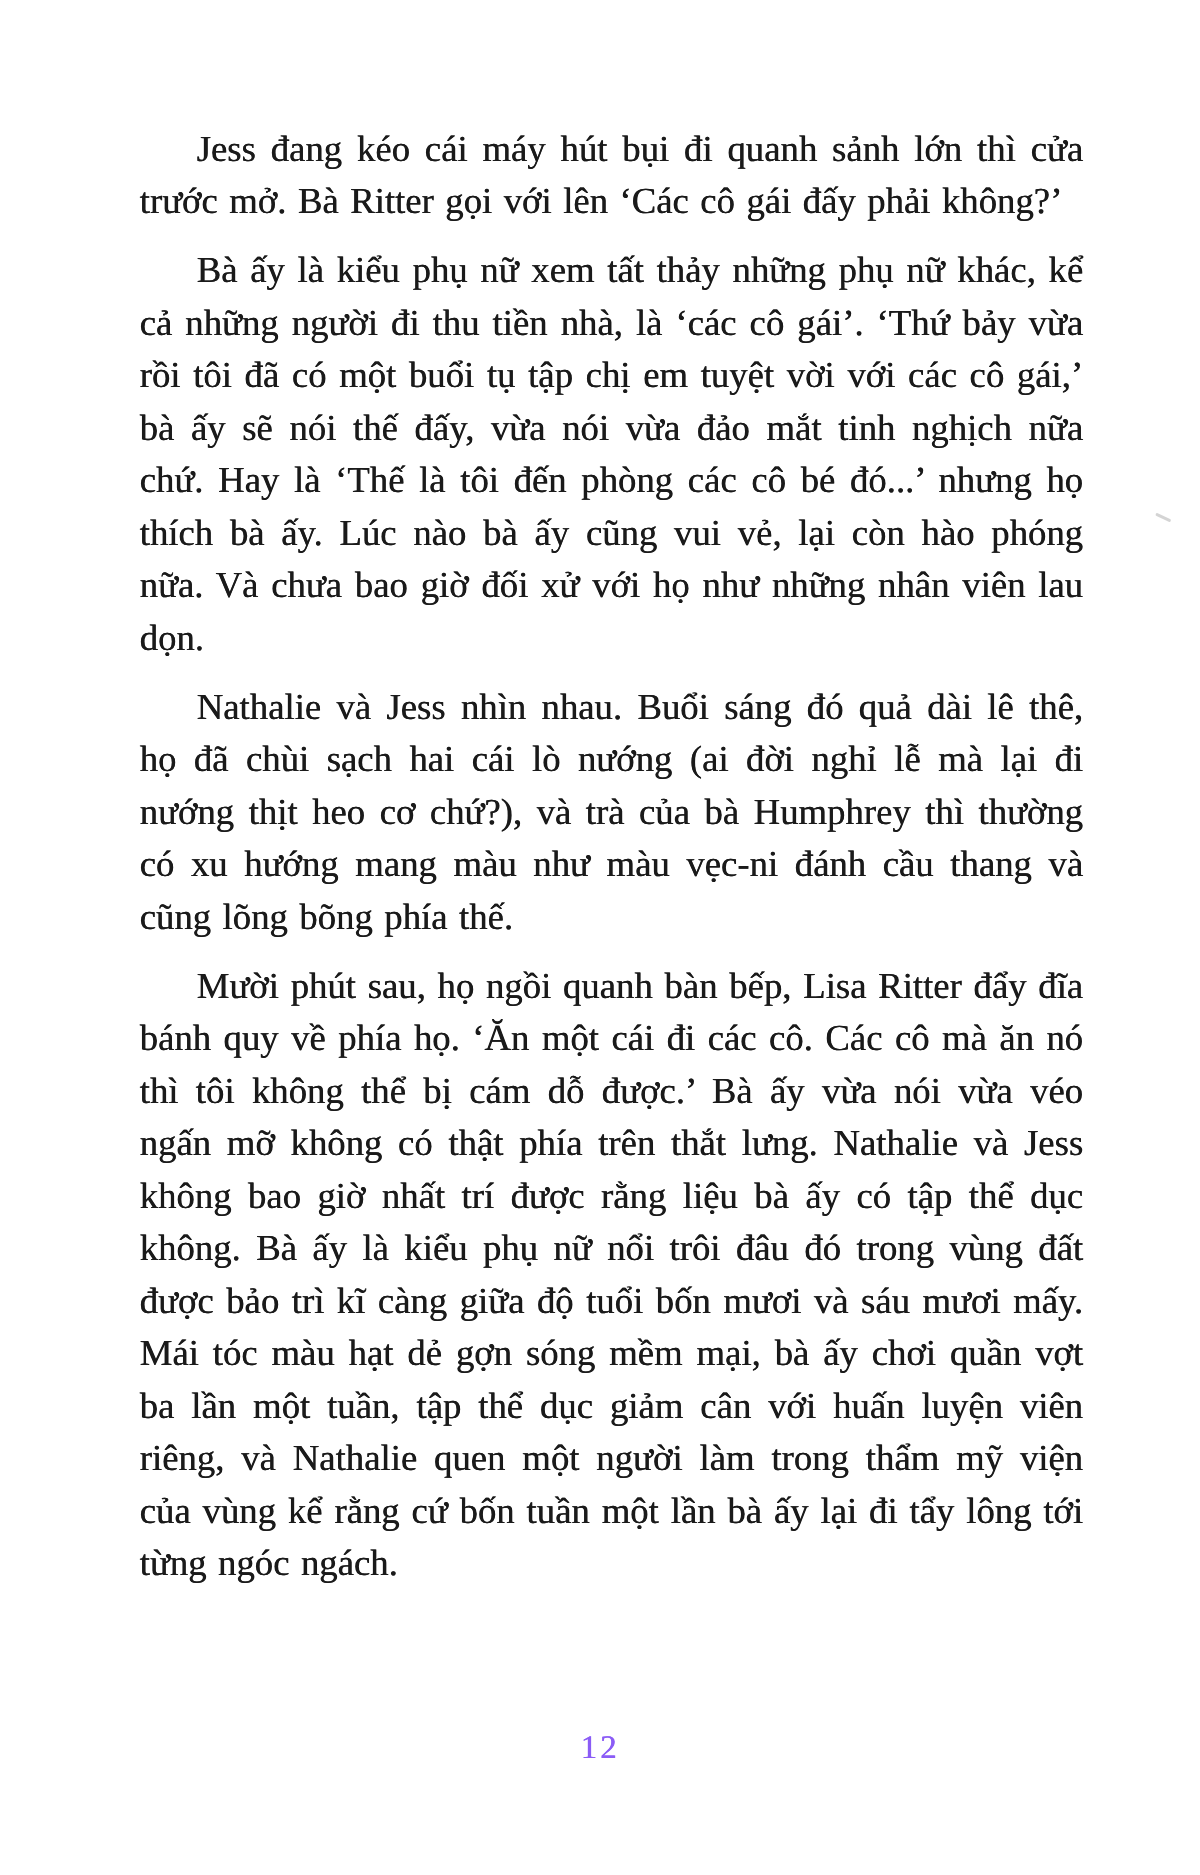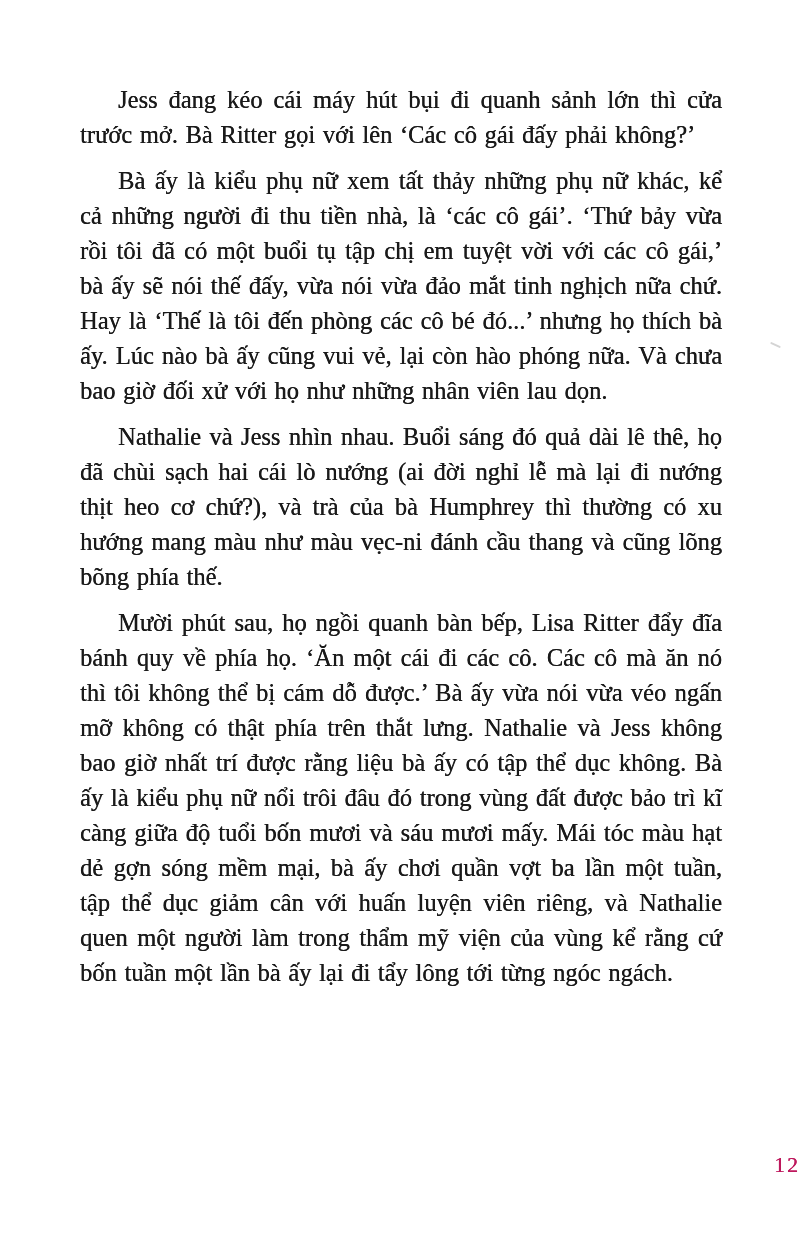--- a/index.html
+++ b/index.html
@@ -19,37 +19,37 @@
     position: absolute;
     inset: 0;
   }
   .text-block {
     position: absolute;
     left: 80px;
     top: 82px;
     width: 642px;
   }
   p.para {
-    margin: 0 0 11px 0;
+    margin: 0 0 11px 13px;
     font-size: 24.5px;
     line-height: 35px;
     text-align: justify;
     text-indent: 38px;
     word-spacing: 1.5px;
     text-shadow: 0.3px 0 0 currentColor; 
   }
   .page-number {
     position: absolute;
     top: 1152px;
     left: 0;
     width: 100%;
-    text-align: right;
+    text-align: center;
     font-size: 22px;
     letter-spacing: 2px;
-    color: #be185d;
+    color: #8b5cf6;
     text-shadow: 0.3px 0 0 currentColor;
   }
   .scan-artifact {
     position: absolute;
     left: 770px;
     top: 344px;
     width: 11px;
     height: 2px;
     background: #c9c9c9;
     transform: rotate(25deg);

